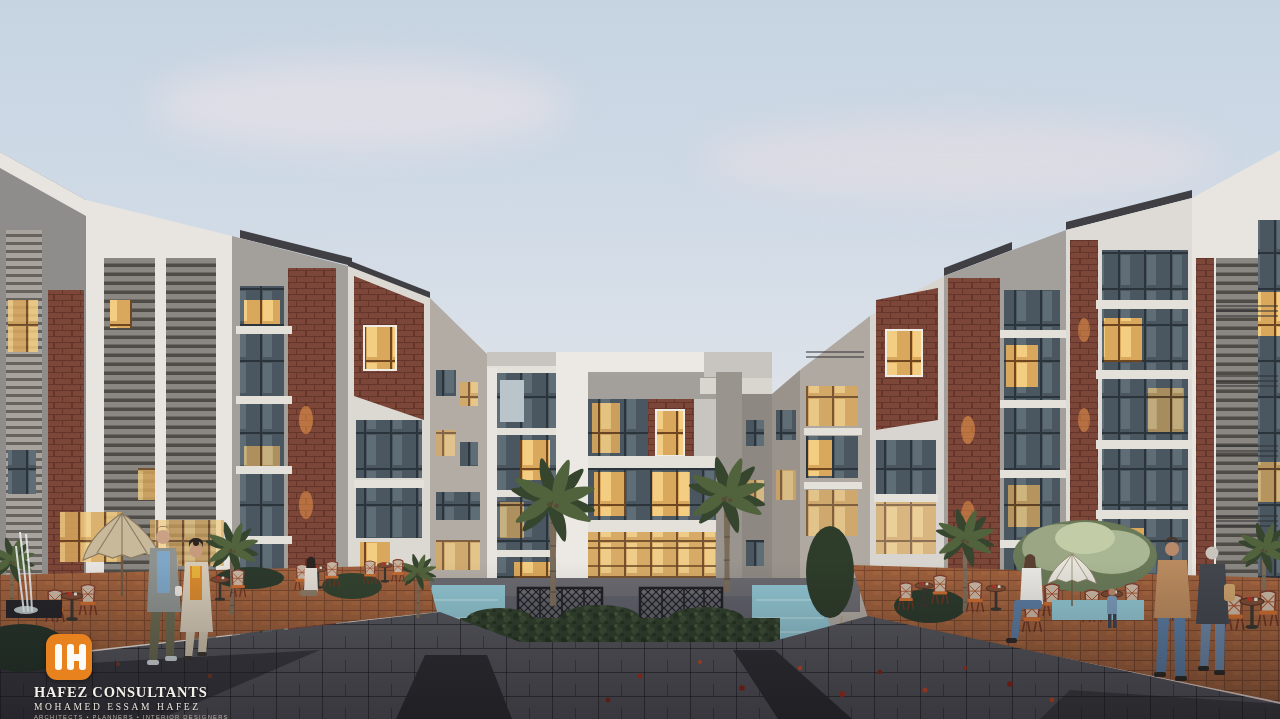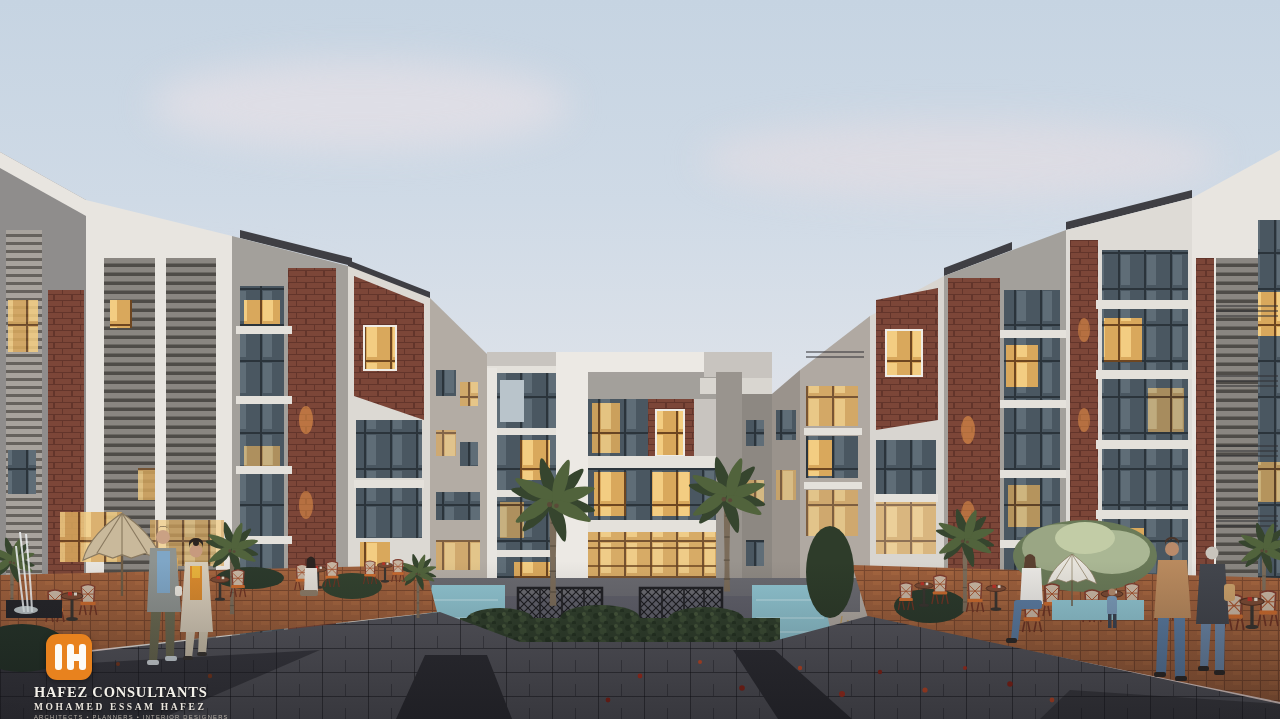--- a/index.html
+++ b/index.html
@@ -18,21 +18,21 @@
   .watermark{position:absolute;left:34px;top:634px;color:var(--text_white);}
   .logo-mark{position:relative;width:46px;height:46px;margin-left:12px;border-radius:11px;
     background:var(--logo_orange);box-shadow:0 2px 6px rgba(0,0,0,.35);}
   .logo-mark .bar{position:absolute;background:#fdfbf7;border-radius:3px;}
   .logo-mark .b1{left:9px;top:10px;width:7px;height:26px;}
   .logo-mark .b2{left:21px;top:10px;width:7px;height:26px;}
   .logo-mark .b3{left:33px;top:10px;width:7px;height:26px;}
   .logo-mark .b4{left:21px;top:20px;width:19px;height:7px;border-radius:2px;}
   .wm-company{margin-top:4px;font-family:"Liberation Serif",serif;font-weight:bold;font-size:14.5px;
     letter-spacing:.8px;color:#f4f1ea;text-shadow:0 1px 2px rgba(0,0,0,.6);white-space:nowrap;}
-  .wm-principal{font-family:"Liberation Serif",serif;font-weight:bold;font-size:9.5px;
+  .wm-principal{font-family:"Liberation Serif",serif;font-weight:normal;font-size:9.5px;
     letter-spacing:2.6px;color:#e9e4dc;text-shadow:0 1px 2px rgba(0,0,0,.6);margin-top:1px;white-space:nowrap;}
   .wm-tagline{font-size:5.8px;letter-spacing:1.25px;color:#b7b0a7;margin-top:2px;white-space:nowrap;}
   
   .f-white{fill:var(--white_facade);} .f-white2{fill:#dcd9d3;}
   .f-con{fill:var(--concrete);} .f-con2{fill:var(--concrete_dark);}
   .f-slab{fill:#e4e1db;} .f-dark{fill:#3f3f44;}
   .f-water{fill:var(--water);}
   .f-band{fill:var(--plaza_dark);} .f-walk{fill:#60606a;}
   .f-glow{fill:var(--window_glow);}
 </style>

